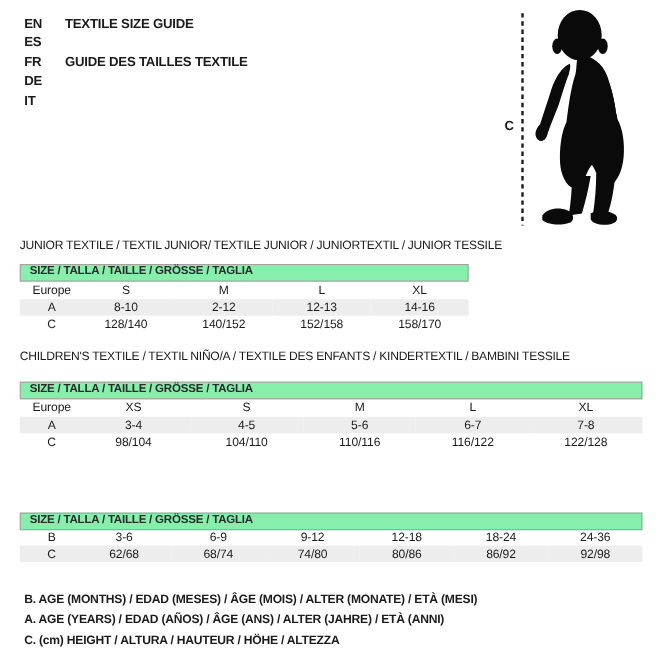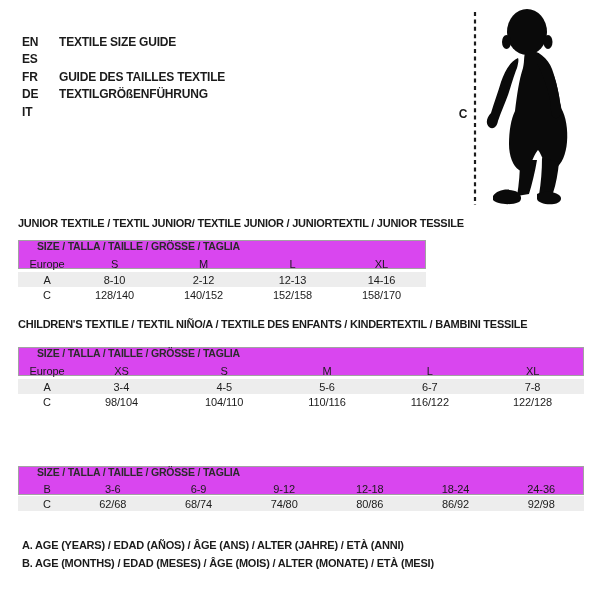--- a/index.html
+++ b/index.html
@@ -7,47 +7,47 @@
     position: relative;
     width: 600px;
     height: 600px;
     background: #ffffff;
     overflow: hidden;
     font-family: "Liberation Sans", "DejaVu Sans", sans-serif;
     color: #1b1b1b;
   }
 
   
-  .lang-block { position: absolute; left: 22px; top: 13px; margin-top: 21px; }
+  .lang-block { position: absolute; left: 22px; top: 13px; }
   .lang-row { display: flex; font-weight: bold; font-size: 12px; line-height: 17.4px; letter-spacing: -0.2px; }
   .lang-code { width: 37px; flex: 0 0 37px; }
 
   
   .figure-svg { position: absolute; left: 450px; top: 0; }
   .measure-label {
     position: absolute; left: 455px; top: 107px; width: 16px;
     text-align: center; font-weight: bold; font-size: 12px;
   }
 
   
   .section-title {
     position: absolute; left: 18px;
-    font-weight: bold; font-size: 11px; letter-spacing: -0.25px;
+    font-weight: normal; font-size: 11px; letter-spacing: -0.25px;
     line-height: 16.5px; white-space: nowrap;
   }
   #junior-title   { top: 215px; }
   #children-title { top: 316px; }
   #babies-title   { top: 423px; white-space: normal; width: 566px; }
 
   
   .size-bar {
-    position: absolute; left: 18px; height: 29px; box-sizing: border-box;
-    background: #d946ef; border: 1px solid #a2a2a2;
+    position: absolute; left: 18px; height: 16px; box-sizing: border-box;
+    background: #86efac; border: 1px solid #a2a2a2;
     font-weight: bold; font-size: 10.5px; line-height: 11.5px;
-    padding-left: 18px; color: #2b2b2b; letter-spacing: -0.2px;
+    padding-left: 8px; color: #2b2b2b; letter-spacing: -0.2px;
   }
   #junior-bar   { top: 240px; width: 408px; }
   #children-bar { top: 347px; width: 566px; }
   #babies-bar   { top: 466px; width: 566px; }
 
   
   table.size-table {
     position: absolute; left: 18px;
     border-collapse: collapse; table-layout: fixed;
     font-size: 11px; letter-spacing: -0.1px;
@@ -80,21 +80,20 @@
     </div>
     <div class="lang-row">
       <span class="lang-code">ES</span>
     </div>
     <div class="lang-row">
       <span class="lang-code">FR</span>
       <span class="lang-label">GUIDE DES TAILLES TEXTILE</span>
     </div>
     <div class="lang-row">
       <span class="lang-code">DE</span>
-      <span class="lang-label">TEXTILGRÖßENFÜHRUNG</span>
     </div>
     <div class="lang-row">
       <span class="lang-code">IT</span>
     </div>
   </div>
 
   <svg class="figure-svg" width="150" height="215" viewBox="0 0 150 215">
     <line x1="25" y1="12" x2="25" y2="205" stroke-width="2.2" stroke-dasharray="4 3.4" stroke="#1b1b1b"></line>
     <g fill="#0a0a0a">
       <ellipse cx="77" cy="32" rx="20" ry="23"></ellipse>
@@ -214,17 +213,18 @@
       <td>68/74</td>
       <td>74/80</td>
       <td>80/86</td>
       <td>86/92</td>
       <td>92/98</td>
     </tr>
   </tbody>
     </table>
 
   <div class="footnotes">
+    <div>B. AGE (MONTHS) / EDAD (MESES) / ÂGE (MOIS) / ALTER (MONATE) / ETÀ (MESI)</div>
     <div>A. AGE (YEARS) / EDAD (AÑOS) / ÂGE (ANS) / ALTER (JAHRE) / ETÀ (ANNI)</div>
-    <div>B. AGE (MONTHS) / EDAD (MESES) / ÂGE (MOIS) / ALTER (MONATE) / ETÀ (MESI)</div>
+    <div>C. (cm) HEIGHT / ALTURA / HAUTEUR / HÖHE / ALTEZZA</div>
   </div>
 
 </div>
 
 </body></html>

